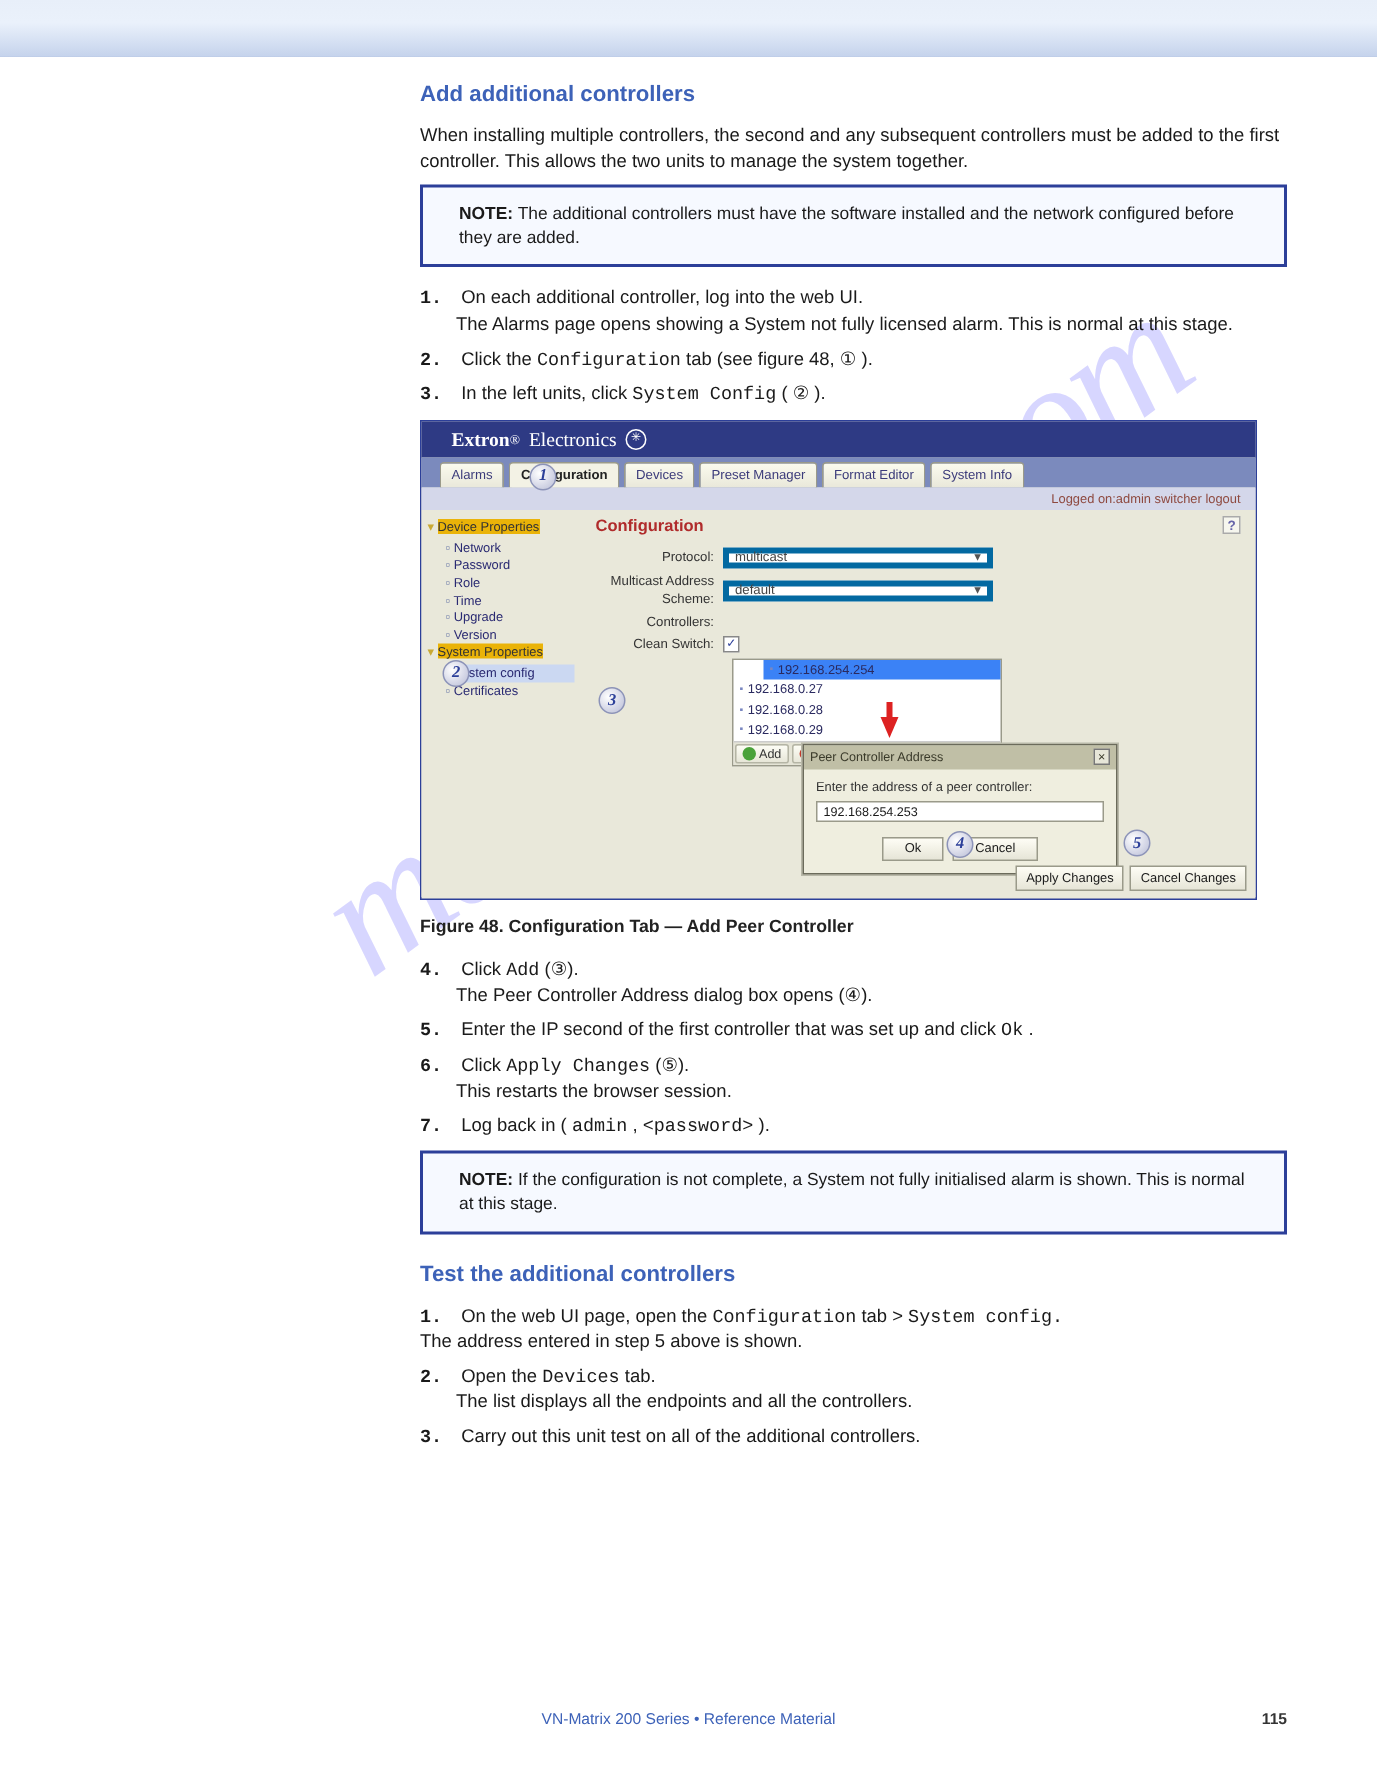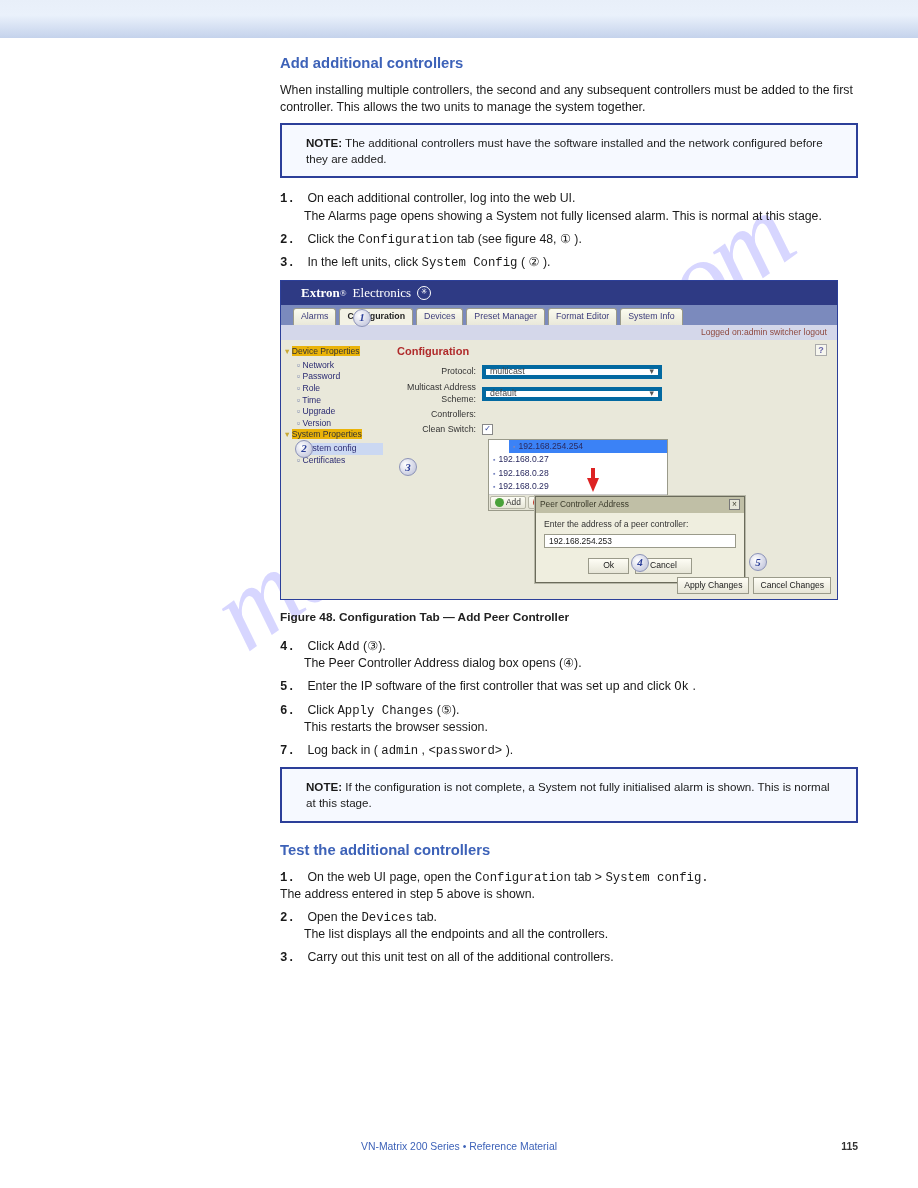--- a/index.html
+++ b/index.html
@@ -355,21 +355,21 @@
 
   <p class="stepblock" style="margin-top:12px;">
     <span class="stepnum">4.</span>
     <span>Click </span>
     <span class="code">Add</span>
     <span> (③).</span><br>
     <span style="margin-left:24px;display:inline-block;">The Peer Controller Address dialog box opens (④).</span>
   </p>
   <p class="stepblock">
     <span class="stepnum">5.</span>
-    <span>Enter the IP software of the first controller that was set up and click </span>
+    <span>Enter the IP second of the first controller that was set up and click </span>
     <span class="code">Ok</span>
     <span>.</span>
   </p>
   <p class="stepblock">
     <span class="stepnum">6.</span>
     <span>Click </span>
     <span class="code">Apply Changes</span>
     <span> (⑤).</span><br>
     <span style="margin-left:24px;display:inline-block;">This restarts the browser session.</span>
   </p>

